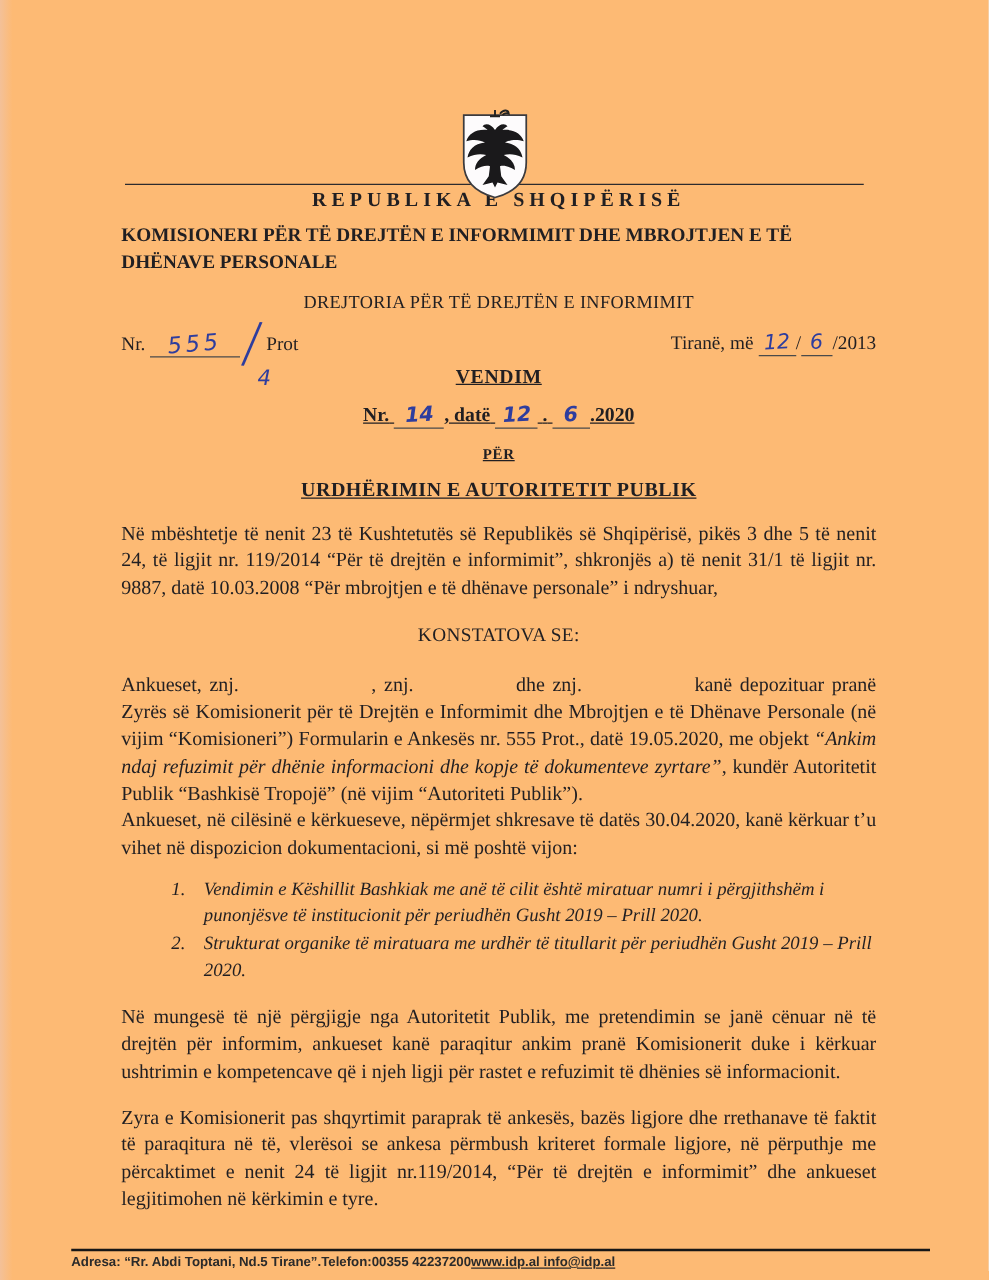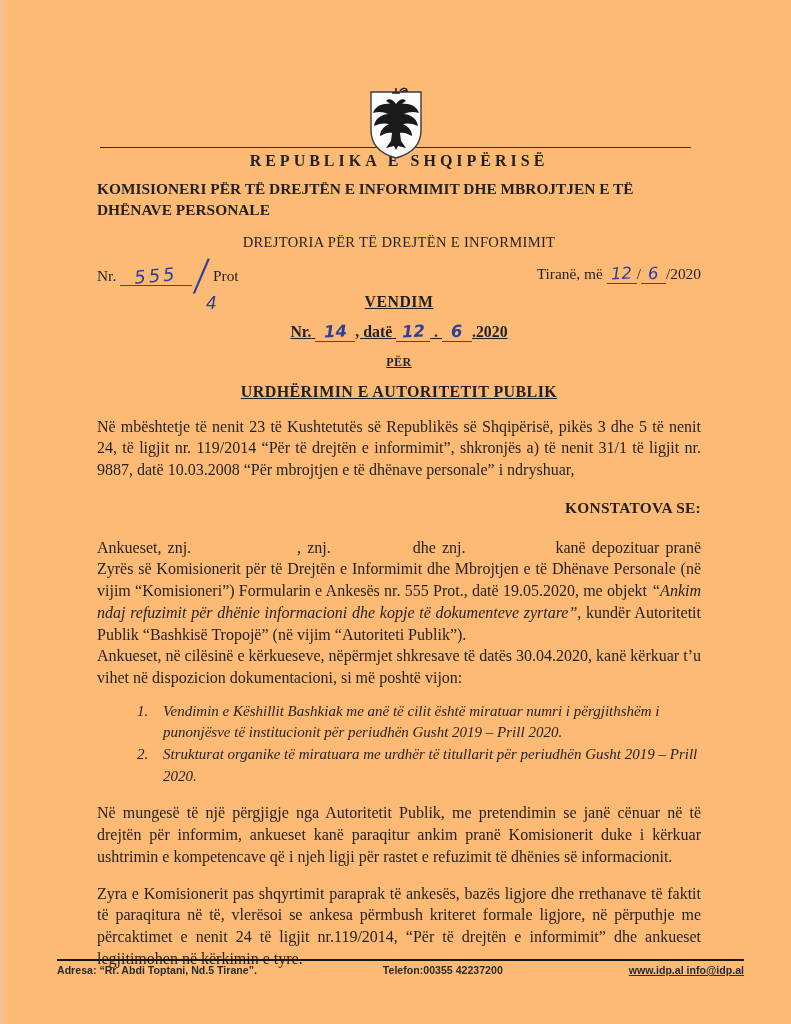--- a/index.html
+++ b/index.html
@@ -37,35 +37,35 @@
   .decision { text-align:center;text-decoration:underline; }
   .vendim   { font-weight:bold; font-size:15.8px; margin-top:5px; letter-spacing:0.5px; }
   .nr-line  { font-weight:bold; font-size:15.8px; margin-top:11px; }
   .u-nr14 { width:40px; } .u-d12 { width:34px; } .u-m6 { width:30px; }
   .per      { font-weight:bold; font-size:12px; margin-top:13px; letter-spacing:0.5px; }
   .subject  { font-weight:bold; font-size:16px; margin-top:13px; letter-spacing:0.4px; }
 
   
   .para { text-align:justify; font-size:16px; line-height:21.7px; margin:0; }
   .legal { margin-top:15px; }
-  .konstatova { text-align:right; font-weight:bold; font-size:15.4px; margin-top:18px; letter-spacing:0.3px; }
+  .konstatova { text-align:center; font-weight:normal; font-size:15.4px; margin-top:18px; letter-spacing:0.3px; }
   .complaint { margin-top:20px; }
   .gap { display:inline-block; height:1px; }
   .gap1 { width:106px; } .gap2 { width:82px; } .gap3 { width:90px; }
   .ital { font-style:italic; }
   .requests { margin:12px 0 0 40px; padding:0; font-style:italic; }
   .req-item { display:flex; margin:0; }
   .req-num  { width:26px; flex:0 0 26px; font-size:15px; line-height:21.7px; }
   .req-text { flex:1; font-size:15px; line-height:21.7px; text-align:left; }
   .no-response { margin-top:15px; }
   .assessment  { margin-top:15px; }
 
   
-  .footer { position:absolute; left:57px; right:47px; top:959px; border-top:2.2px solid #161616;
-            display:flex; justify-content:space-between; padding-top:3px;
+  .footer { position:absolute; left:57px; right:47px; top:999px; border-top:2.2px solid #161616;
+            display:flex; padding-top:3px;
             font-family:"Liberation Sans","DejaVu Sans",sans-serif; font-size:10.6px; font-weight:bold; color:#2a2a2a; }
   .footer .web { text-decoration:underline; }
 </style>
 </head>
 <body>
 
 <div class="page">
 
   <div class="header-rule"></div>
 
@@ -94,21 +94,21 @@
 
     <div class="proto-row">
       <div class="nr-block">
         <span>Nr.</span>
         <span class="u u-555"><span class="hw hw-555">555</span></span><span class="slash-big">/</span>
         <span class="prot-label">Prot</span>
         <span class="hw four">4</span>
       </div>
       <div class="place-date">
         <span>Tiranë, më</span>
-        <span class="u u-day"><span class="hw hw-inline">12</span></span><span>/</span><span class="u u-mo"><span class="hw hw-inline">6</span></span><span>/2020</span>
+        <span class="u u-day"><span class="hw hw-inline">12</span></span><span>/</span><span class="u u-mo"><span class="hw hw-inline">6</span></span><span>/2013</span>
       </div>
     </div>
 
     <div class="decision">
       <div class="vendim">VENDIM</div>
       <div class="nr-line">
         <span>Nr.</span>
         <span class="u u-nr14"><span class="hw hw-inline">14</span></span><span>, datë</span>
         <span class="u u-d12"><span class="hw hw-inline">12</span></span>
         <span>.</span>

